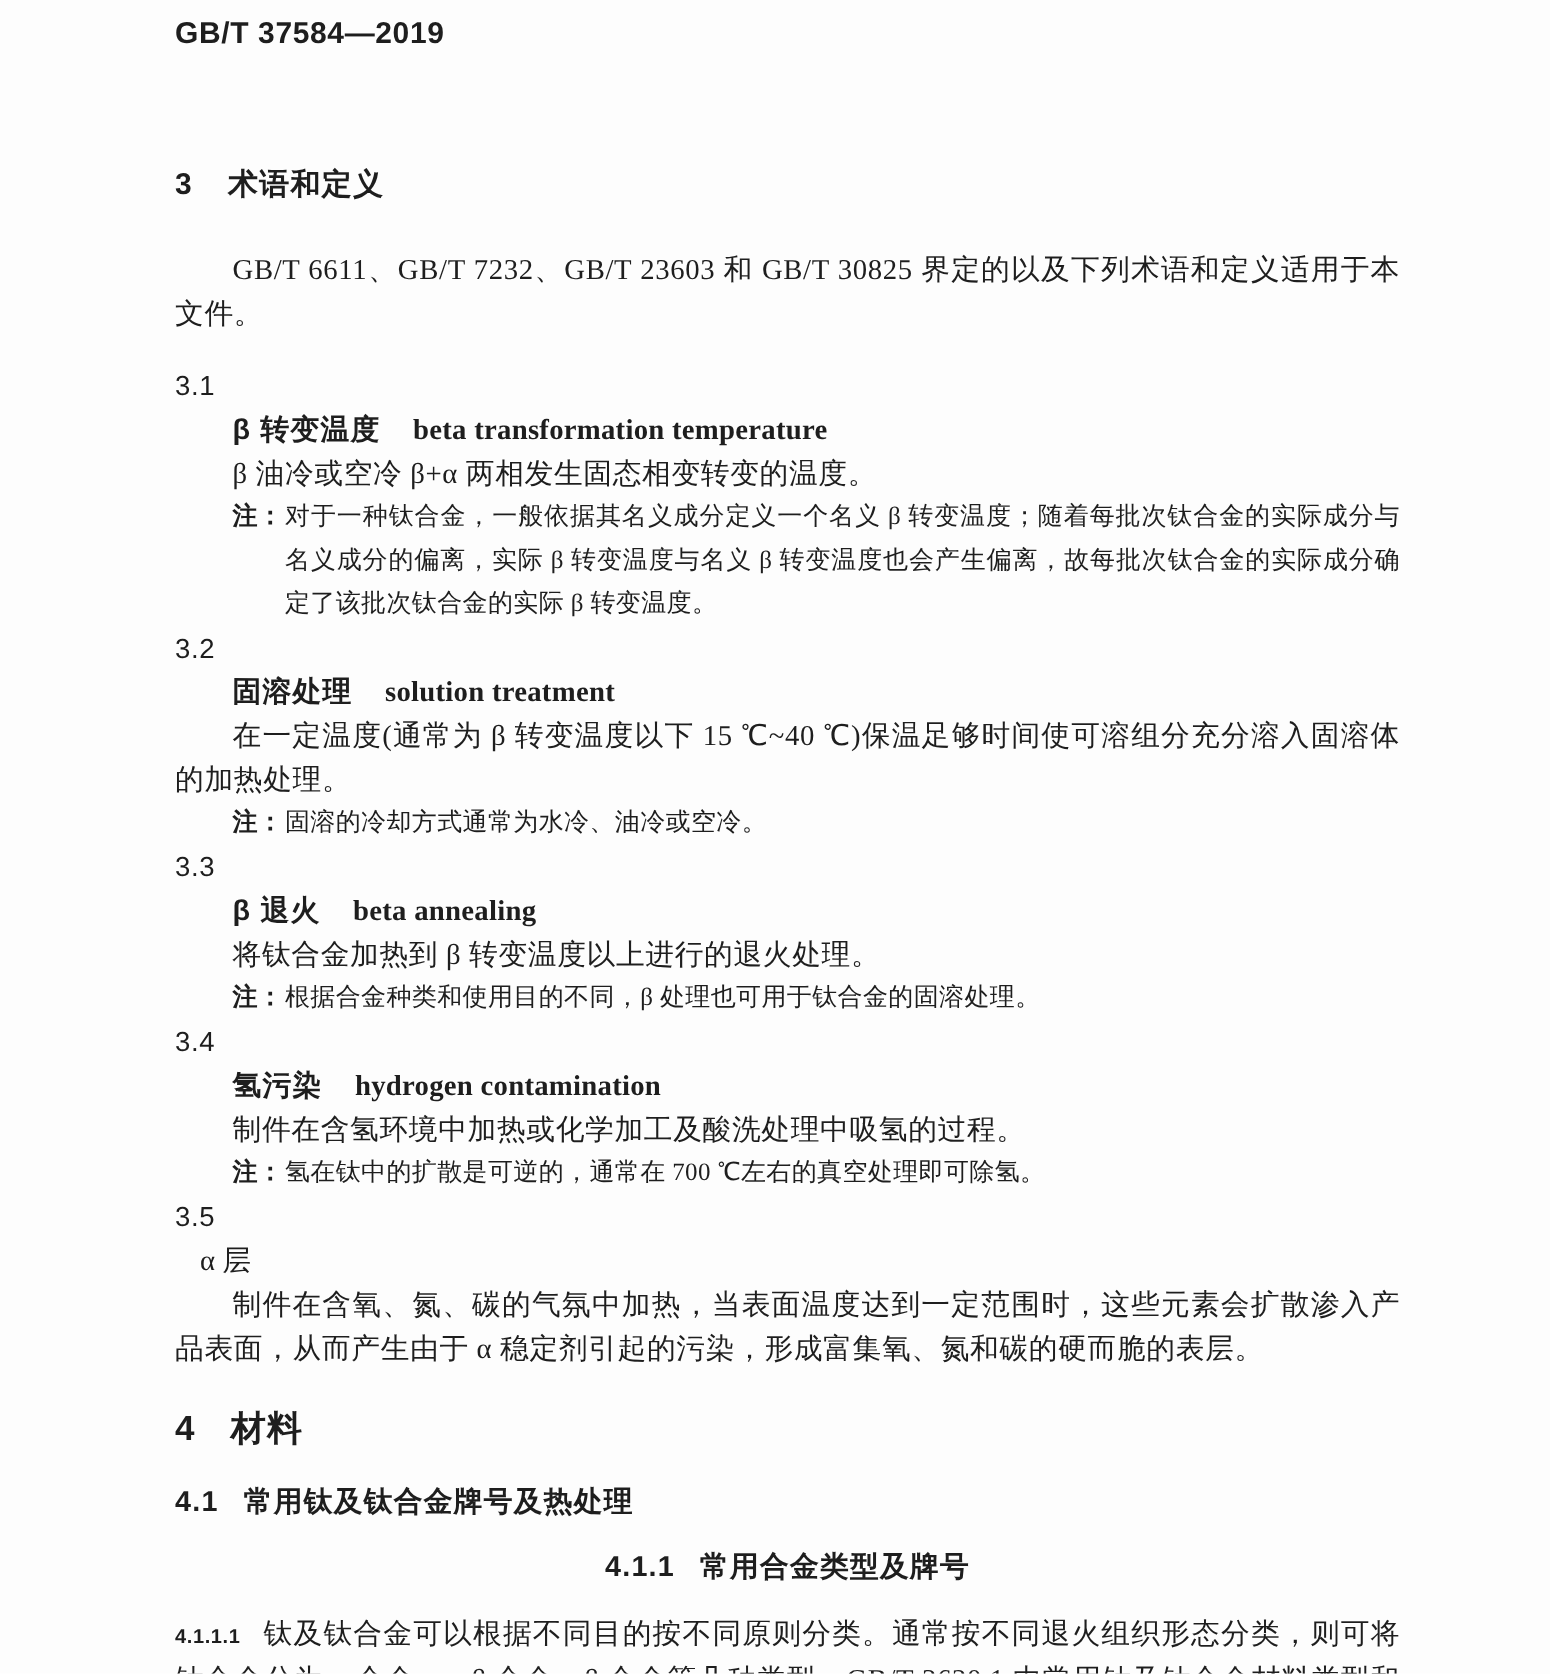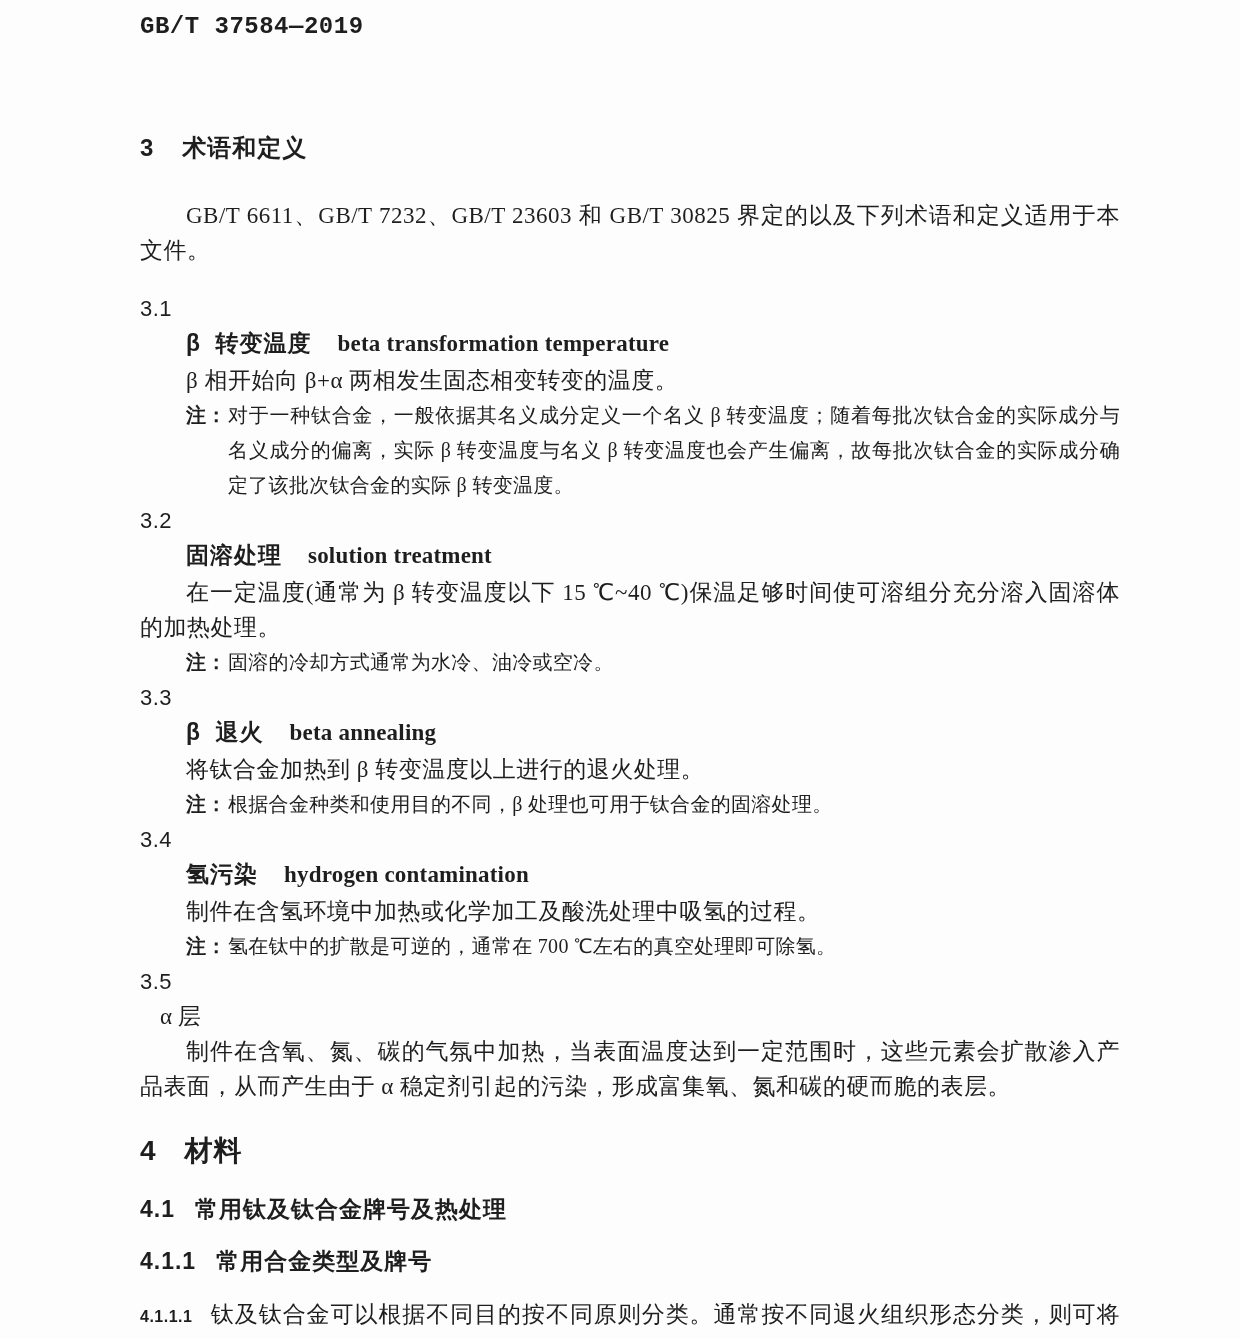--- a/index.html
+++ b/index.html
@@ -16,21 +16,21 @@
     overflow: hidden;
     font-family: "Liberation Serif", serif;
   }
   .content {
     width: 980px;
     margin-left: 140px;
   }
   
   .doc-header {
     padding-top: 12px;
-    font-family: Liberation Mono, monospace;
+    font-family: Liberation Sans, sans-serif;
     font-weight: bold;
     font-size: 24px;
     line-height: 30px;
     letter-spacing: 0.5px;
   }
   
   .sec-heading {
     margin-top: 89px;
     font-family: "Liberation Sans", sans-serif;
     font-weight: bold;
@@ -57,21 +57,21 @@
     font-size: 22px;
     line-height: 35px;
     letter-spacing: 0.5px;
   }
   .term-line {
     margin-left: 46px;
     font-size: 23px;
     line-height: 35px;
   }
   .term-zh {
-    font-family: Liberation Mono, monospace;
+    font-family: Liberation Sans, sans-serif;
     font-weight: bold;
     letter-spacing: 1px;
   }
   .term-en {
     font-family: "Liberation Serif", serif;
     font-weight: bold;
     margin-left: 26px;
     letter-spacing: 0.2px;
   }
   .definition {
@@ -111,21 +111,21 @@
   }
   .sec4-h1 .sec-num { margin-right: 28px; }
   .sub-heading {
     margin-top: 26px;
     font-family: "Liberation Sans", sans-serif;
     font-weight: bold;
     font-size: 23px;
     line-height: 30px;
     letter-spacing: 1px;
   }
-  .sub-heading.level3 { margin-top: 22px; }
+  .sub-heading.level3 { margin-top: 22px; text-align: center; }
   .sub-heading .sec-num { margin-right: 20px; }
   .numbered-para {
     margin-top: 22px;
     font-size: 23px;
     line-height: 34px;
     letter-spacing: 0.5px;
     text-align: justify;
   }
   .numbered-para .para-num {
     font-family: "Liberation Sans", sans-serif;
@@ -146,21 +146,21 @@
       <span class="sec-num">3</span><span>术语和定义</span>
     </div>
 
     <p class="body-text intro">GB/T 6611、GB/T 7232、GB/T 23603 和 GB/T 30825 界定的以及下列术语和定义适用于本文件。</p>
 
     <div>
       <div class="clause-num">3.1</div>
       <div class="term-line">
         <span class="term-zh">β 转变温度</span><span class="term-en">beta transformation temperature</span>
       </div>
-      <p class="body-text definition" style="margin:0;">β 相开始向 β+α 两相发生固态相变转变的温度。</p>
+      <p class="body-text definition" style="margin:0;">β 油冷或空冷 β+α 两相发生固态相变转变的温度。</p>
       <div class="note">
         <span class="note-label">注：</span><span>对于一种钛合金，一般依据其名义成分定义一个名义 β 转变温度；随着每批次钛合金的实际成分与名义成分的偏离，实际 β 转变温度与名义 β 转变温度也会产生偏离，故每批次钛合金的实际成分确定了该批次钛合金的实际 β 转变温度。</span>
       </div>
     </div>
 
     <div>
       <div class="clause-num">3.2</div>
       <div class="term-line">
         <span class="term-zh">固溶处理</span><span class="term-en">solution treatment</span>
       </div>

